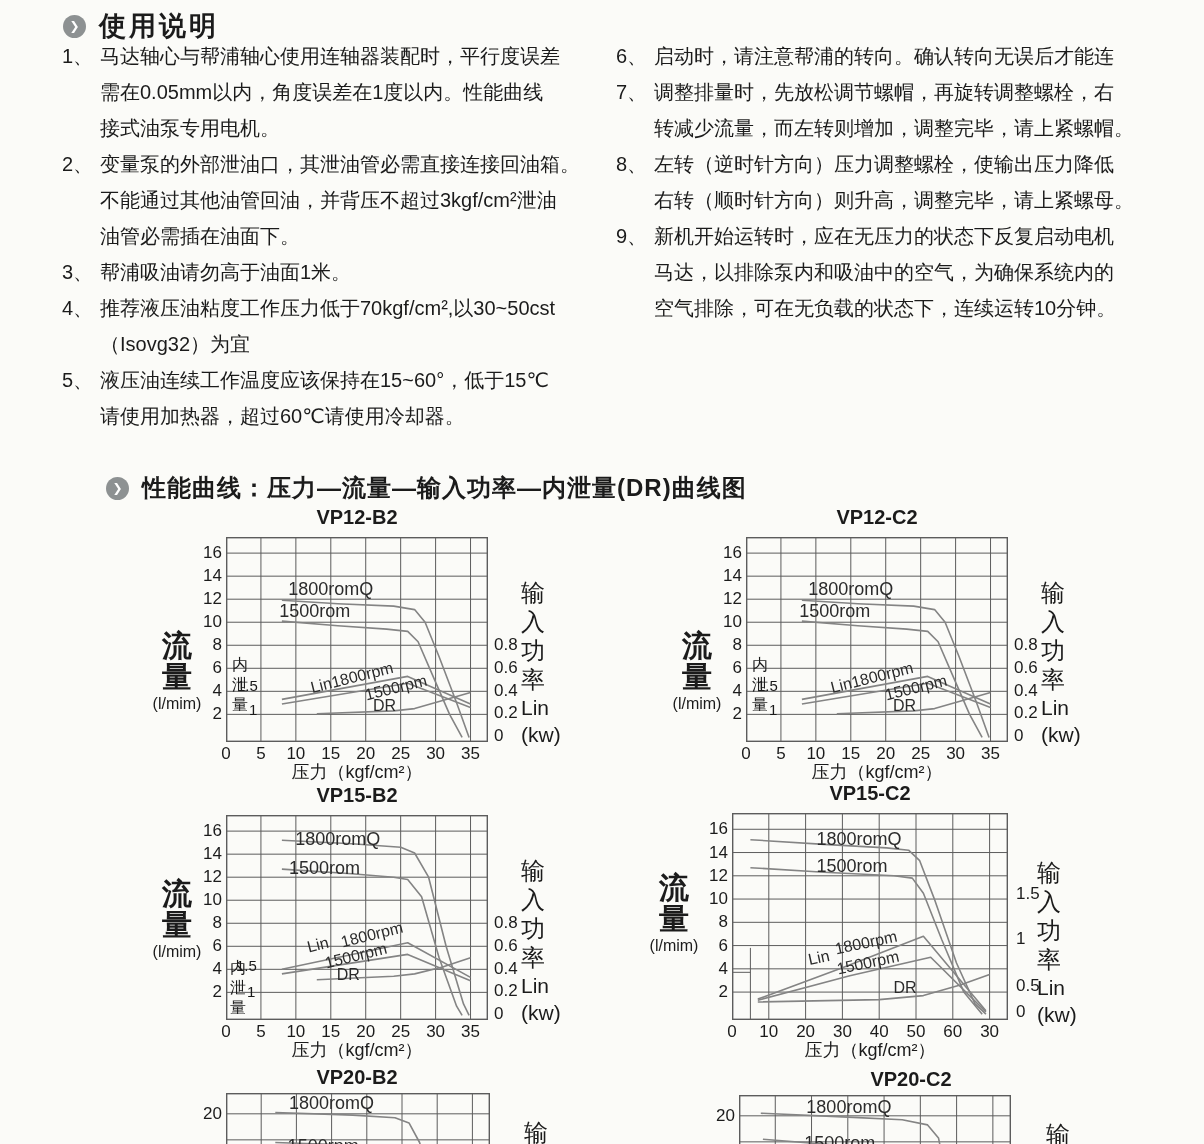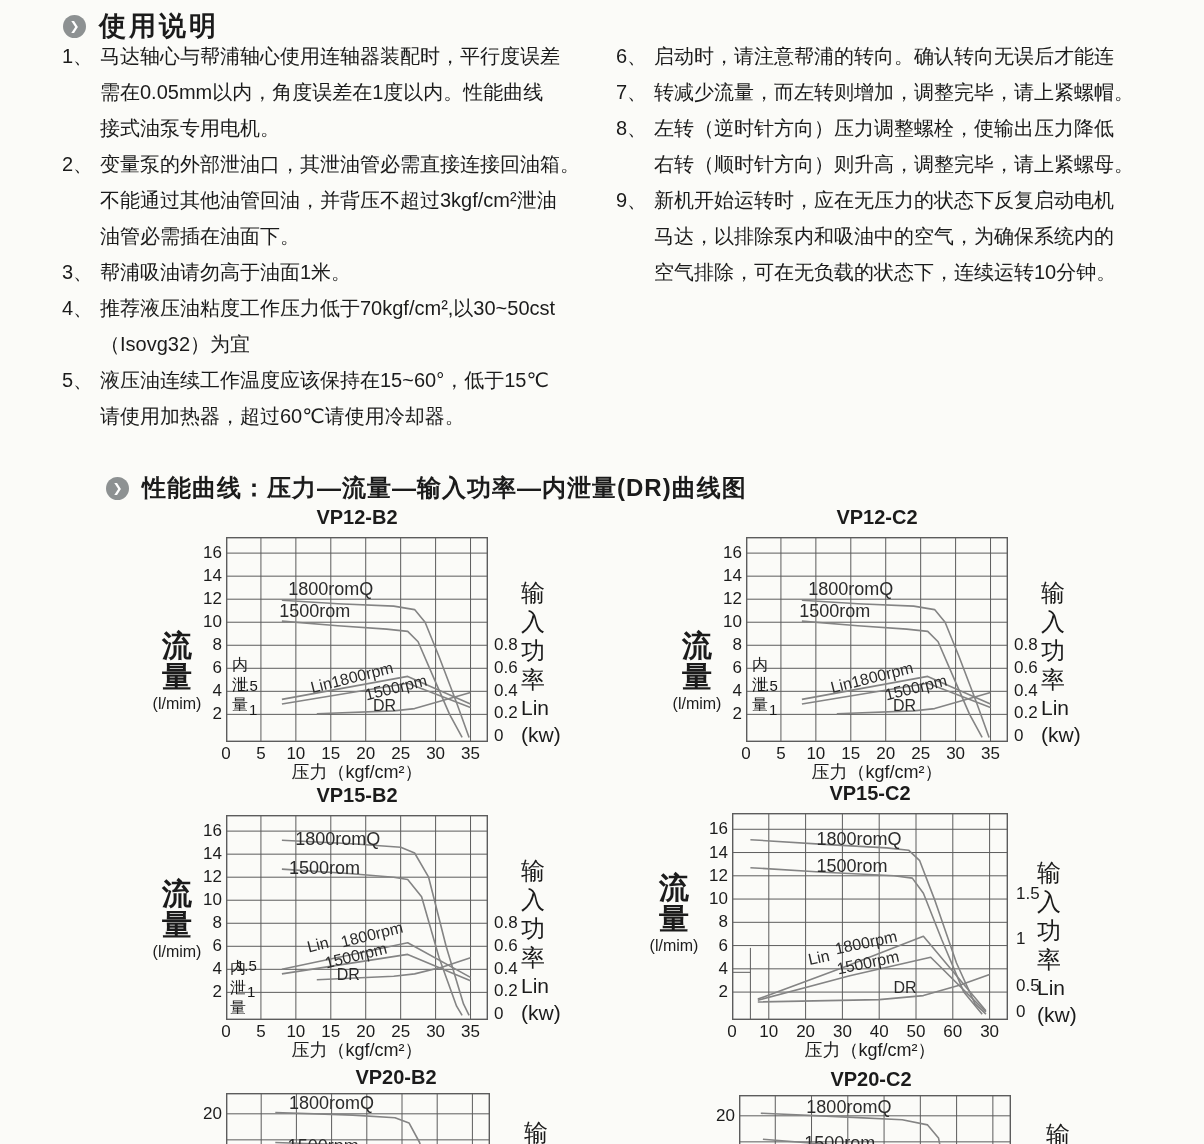--- a/index.html
+++ b/index.html
@@ -73,20 +73,21 @@
         <div>请使用加热器，超过60℃请使用冷却器。</div>
       </div>
     </div>
   <div class="usage-col" id="usage-col-1" style="left:616px;top:38px;">
       <div class="u-item">
         <span class="num">6、</span>
         <div>启动时，请注意帮浦的转向。确认转向无误后才能连</div>
       </div>
       <div class="u-item">
         <span class="num">7、</span>
+        <div>调整排量时，先放松调节螺帽，再旋转调整螺栓，右</div>
         <div>转减少流量，而左转则增加，调整完毕，请上紧螺帽。</div>
       </div>
       <div class="u-item">
         <span class="num">8、</span>
         <div>左转（逆时针方向）压力调整螺栓，使输出压力降低</div>
         <div>右转（顺时针方向）则升高，调整完毕，请上紧螺母。</div>
       </div>
       <div class="u-item">
         <span class="num">9、</span>
         <div>新机开始运转时，应在无压力的状态下反复启动电机</div>
@@ -383,21 +384,21 @@
           <div class="lat">(kw)</div>
         </div>
         <div class="chart-el slabel" style="position: absolute; left: 858.96px; top: 838.584px; font-size: 18px; transform: translate(-50%, -50%) rotate(0deg);">1800romQ</div>
         <div class="chart-el slabel" style="position: absolute; left: 851.968px; top: 866.494px; font-size: 18px; transform: translate(-50%, -50%) rotate(0deg);">1500rom</div>
         <div class="chart-el slabel" style="position: absolute; left: 819.216px; top: 958.365px; font-size: 16px; transform: translate(-50%, -50%) rotate(-12deg);">Lin</div>
         <div class="chart-el slabel" style="position: absolute; left: 865.952px; top: 943.247px; font-size: 16px; transform: translate(-50%, -50%) rotate(-12deg);">1800rpm</div>
         <div class="chart-el slabel" style="position: absolute; left: 868.16px; top: 963.017px; font-size: 16px; transform: translate(-50%, -50%) rotate(-12deg);">1500rpm</div>
         <div class="chart-el slabel" style="position: absolute; left: 904.96px; top: 988.02px; font-size: 16px; transform: translate(-50%, -50%) rotate(0deg);">DR</div>
       </div>
       <div style="position: absolute; left: 0px; top: 0px;">
-        <div class="chart-el chart-title" style="position: absolute; left: 357px; top: 1066px; margin-left: 39px;">VP20-B2</div>
+        <div class="chart-el chart-title" style="position: absolute; left: 357px; top: 1066px;">VP20-B2</div>
         <svg width="264" height="177" viewBox="0 0 264 177" style="position: absolute; left: 226px; top: 1093px; overflow: hidden;">
           <line x1="35.2" y1="0" x2="35.2" y2="177" stroke="#5c5c5c" stroke-width="1"></line>
           <line x1="70.4" y1="0" x2="70.4" y2="177" stroke="#5c5c5c" stroke-width="1"></line>
           <line x1="105.60000000000001" y1="0" x2="105.60000000000001" y2="177" stroke="#5c5c5c" stroke-width="1"></line>
           <line x1="140.8" y1="0" x2="140.8" y2="177" stroke="#5c5c5c" stroke-width="1"></line>
           <line x1="176" y1="0" x2="176" y2="177" stroke="#5c5c5c" stroke-width="1"></line>
           <line x1="211.20000000000002" y1="0" x2="211.20000000000002" y2="177" stroke="#5c5c5c" stroke-width="1"></line>
           <line x1="246.4" y1="0" x2="246.4" y2="177" stroke="#5c5c5c" stroke-width="1"></line>
           <line x1="0" y1="150.97058823529412" x2="264" y2="150.97058823529412" stroke="#5c5c5c" stroke-width="1"></line>
           <line x1="0" y1="124.94117647058825" x2="264" y2="124.94117647058825" stroke="#5c5c5c" stroke-width="1"></line>
@@ -410,21 +411,21 @@
           <path d="M49.3 49.5 L126.7 52.1 L169.0 54.7 L190.1 62.5 L204.2 92.4 L218.2 138.0" fill="none" stroke="#848484" stroke-width="1.6" stroke-linejoin="round"></path>
         </svg>
         <div class="chart-el tick r" style="position: absolute; left: 222px; top: 1103.82px;">20</div>
         <div class="chart-el rlab" style="position: absolute; left: 524px; top: 1118px;">
           <div class="cjk">输</div>
         </div>
         <div class="chart-el slabel" style="position: absolute; left: 331.6px; top: 1103.41px; font-size: 18px; transform: translate(-50%, -50%) rotate(0deg);">1800romQ</div>
         <div class="chart-el slabel" style="position: absolute; left: 323.152px; top: 1146.36px; font-size: 18px; transform: translate(-50%, -50%) rotate(0deg);">1500rpm</div>
       </div>
       <div style="position: absolute; left: 0px; top: 0px;">
-        <div class="chart-el chart-title" style="position: absolute; left: 871px; top: 1068px;">VP20-C2</div>
+        <div class="chart-el chart-title" style="position: absolute; left: 911px; top: 1068px;">VP20-C2</div>
         <svg width="272" height="177" viewBox="0 0 272 177" style="position: absolute; left: 739px; top: 1095px; overflow: hidden;">
           <line x1="36.266666666666666" y1="0" x2="36.266666666666666" y2="177" stroke="#5c5c5c" stroke-width="1"></line>
           <line x1="72.53333333333333" y1="0" x2="72.53333333333333" y2="177" stroke="#5c5c5c" stroke-width="1"></line>
           <line x1="108.80000000000001" y1="0" x2="108.80000000000001" y2="177" stroke="#5c5c5c" stroke-width="1"></line>
           <line x1="145.06666666666666" y1="0" x2="145.06666666666666" y2="177" stroke="#5c5c5c" stroke-width="1"></line>
           <line x1="181.33333333333331" y1="0" x2="181.33333333333331" y2="177" stroke="#5c5c5c" stroke-width="1"></line>
           <line x1="217.60000000000002" y1="0" x2="217.60000000000002" y2="177" stroke="#5c5c5c" stroke-width="1"></line>
           <line x1="253.86666666666667" y1="0" x2="253.86666666666667" y2="177" stroke="#5c5c5c" stroke-width="1"></line>
           <line x1="0" y1="150.97058823529412" x2="272" y2="150.97058823529412" stroke="#5c5c5c" stroke-width="1"></line>
           <line x1="0" y1="124.94117647058825" x2="272" y2="124.94117647058825" stroke="#5c5c5c" stroke-width="1"></line>

